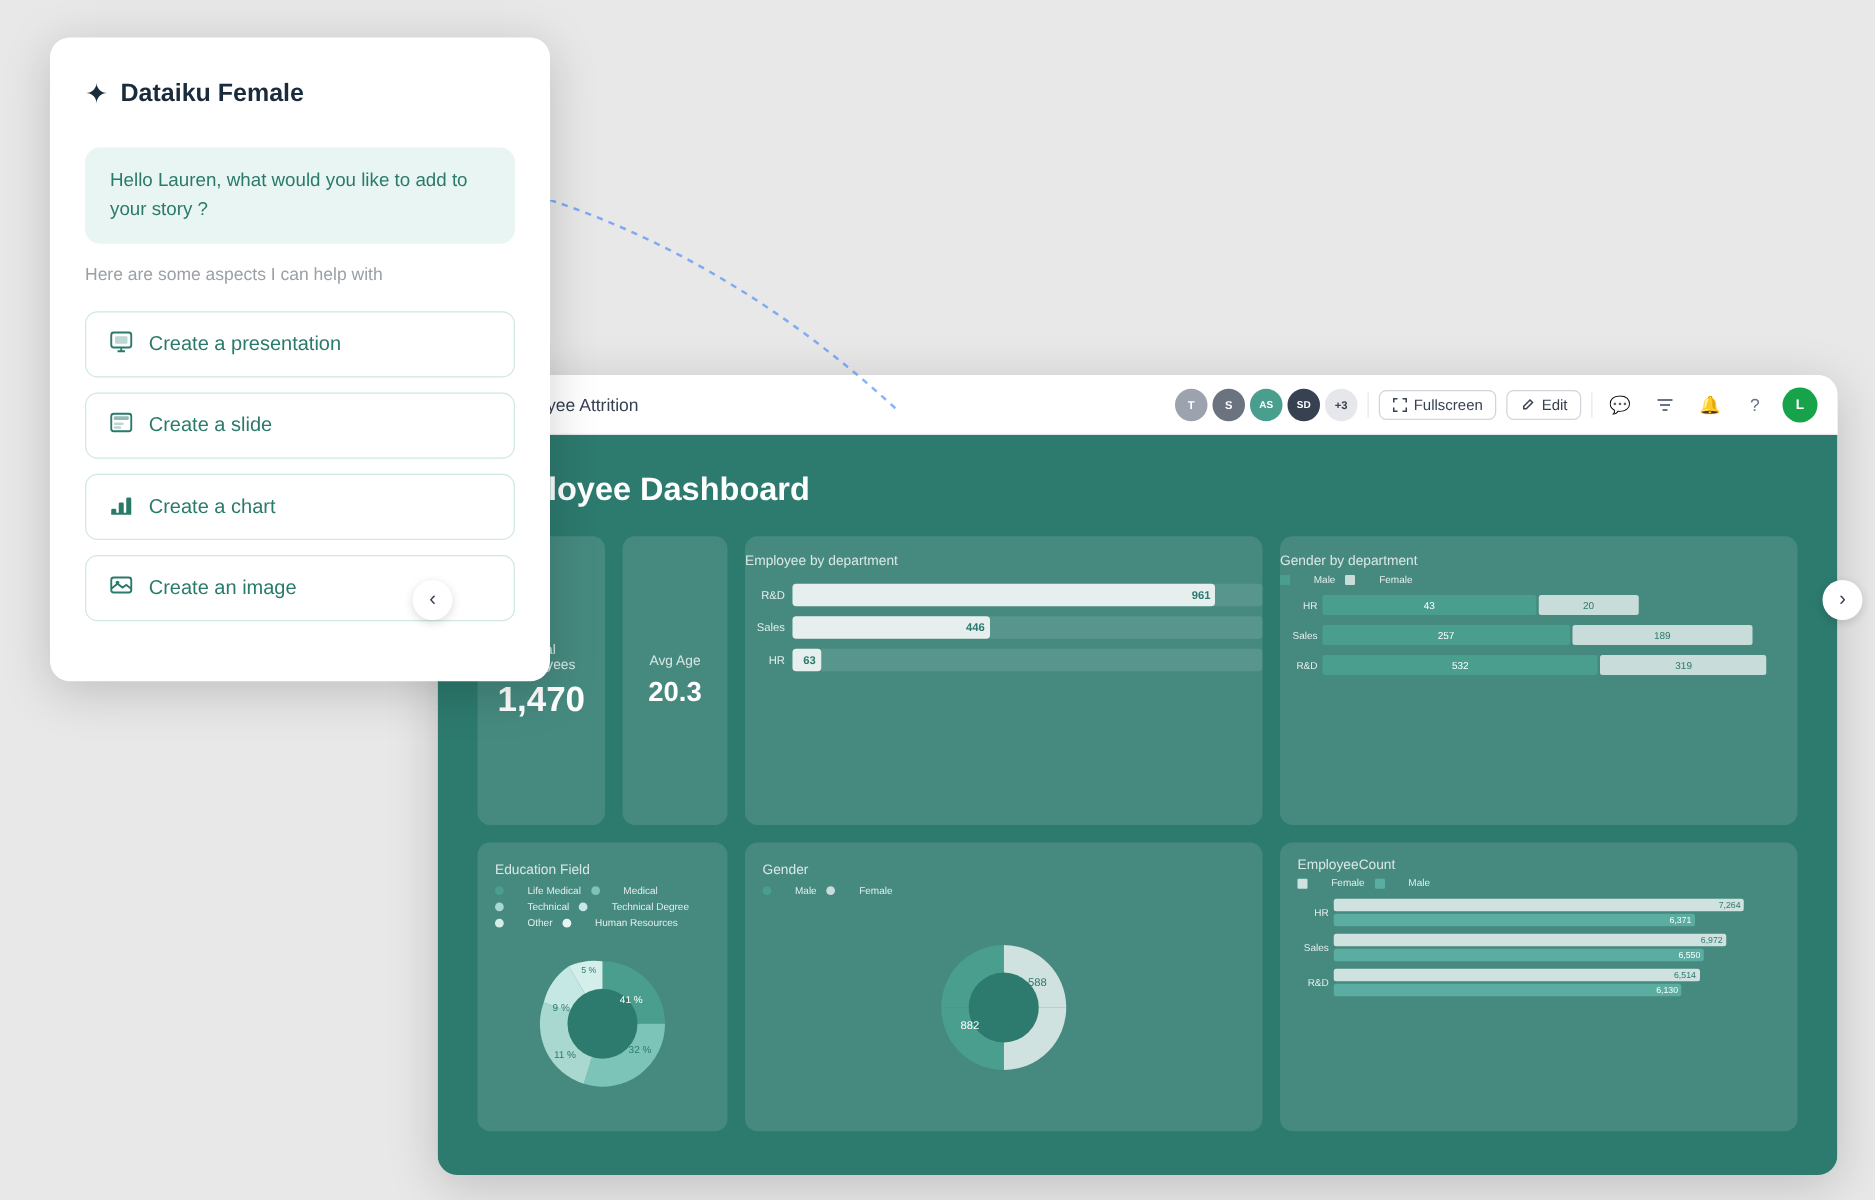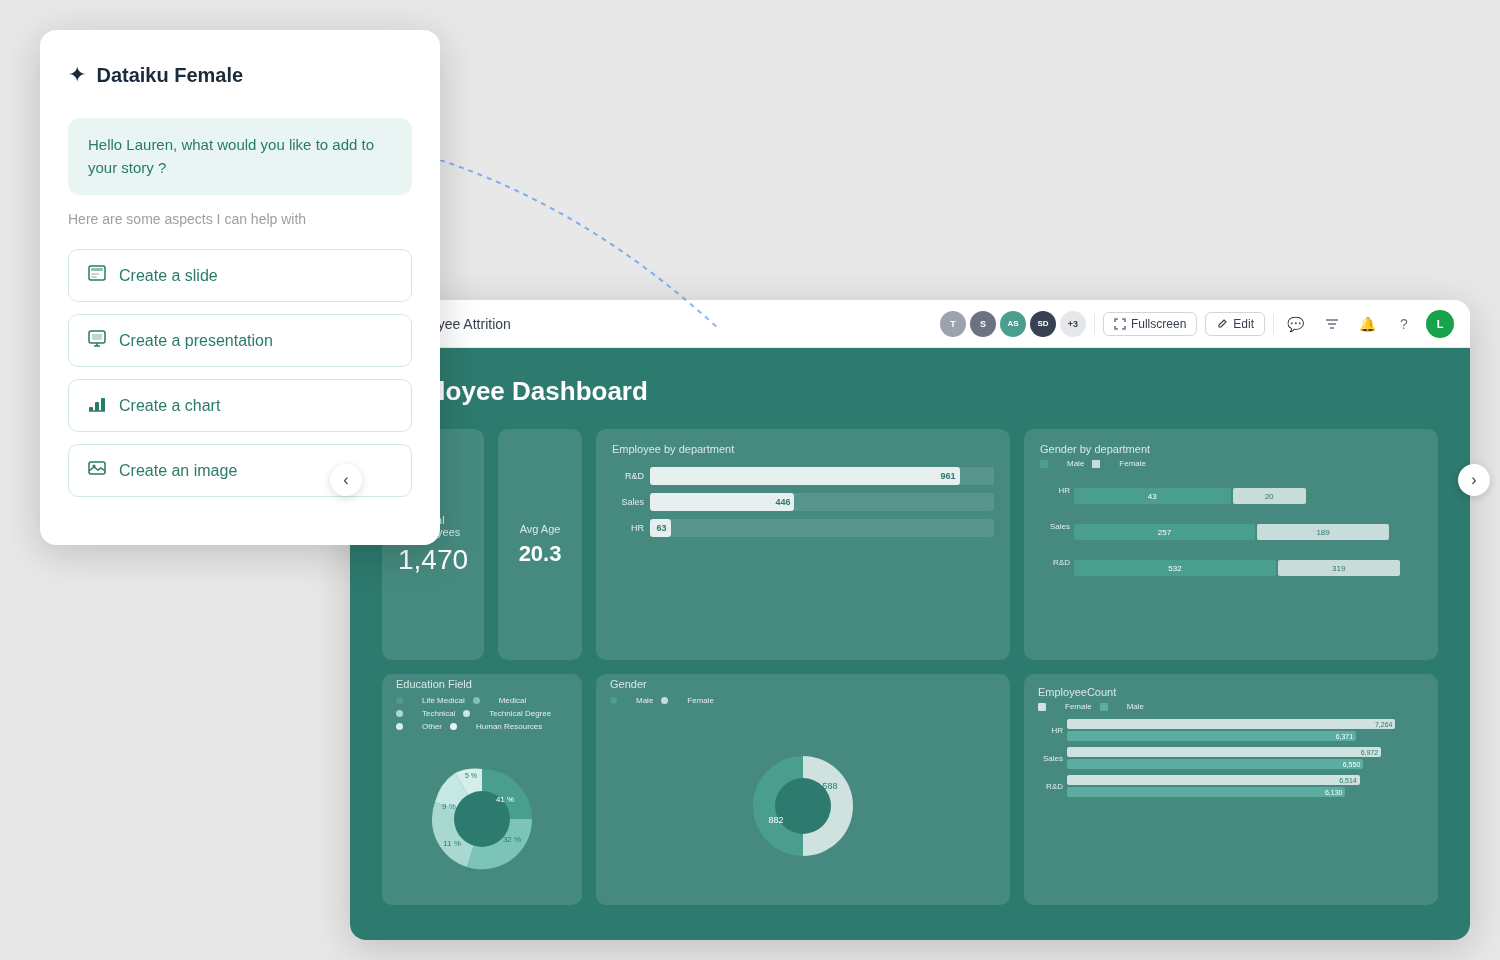--- a/index.html
+++ b/index.html
@@ -234,21 +234,21 @@
 
     .card-title {
       font-size: 11px;
       color: rgba(255,255,255,0.8);
       margin-bottom: 6px;
       text-align: center;
     }
 
     .card-big-number {
       font-size: 28px;
-      font-weight: 400;
+      font-weight: 700;
       color: #ffffff;
       text-align: right;
     }
 
     .card-sub-number {
       font-size: 22px;
       font-weight: 700;
       color: #ffffff;
       text-align: center;
     }
@@ -268,21 +268,21 @@
       display: flex;
       flex-direction: column;
       align-items: center;
       justify-content: center;
     }
 
     
     .bar-chart-card {
       background: rgba(255,255,255,0.12);
       border-radius: 10px;
-      padding: 14px 16px;
+      padding: 14px 0;
     }
 
     .bar-row {
       display: flex;
       align-items: center;
       gap: 6px;
       margin-bottom: 8px;
       font-size: 10px;
       color: rgba(255,255,255,0.85);
     }
@@ -330,21 +330,20 @@
       text-align: right;
       font-size: 8px;
       flex-shrink: 0;
     }
 
     .gender-bars {
       display: flex;
       gap: 2px;
       flex: 1;
       align-items: flex-start;
-      margin-top: 12px;
     }
 
     .gender-bar-male {
       height: 16px;
       background: #4a9e8e;
       border-radius: 2px;
       display: flex;
       align-items: center;
       justify-content: center;
       font-size: 8px;
@@ -359,21 +358,21 @@
       align-items: center;
       justify-content: center;
       font-size: 8px;
       color: #2d7a6e;
     }
 
     
     .donut-card {
       background: rgba(255,255,255,0.12);
       border-radius: 10px;
-      padding: 4px 14px;
+      padding: 16px 14px;
       display: flex;
       flex-direction: column;
     }
 
     .donut-legend {
       display: flex;
       flex-wrap: wrap;
       gap: 4px 8px;
       margin-bottom: 6px;
     }
@@ -468,48 +467,48 @@
   <div class="ai-panel-header">
     <span class="sparkle-icon">✦</span>
     <span class="ai-panel-title">Dataiku Female</span>
   </div>
 
   <div class="ai-greeting-bubble">
     <span class="ai-greeting-text">Hello Lauren, what would you like to add to your story ?</span>
   </div>
 
   <p class="ai-subtitle">Here are some aspects I can help with</p>
+
+  <button class="ai-option-btn">
+    <span class="ai-option-icon">
+      <svg width="20" height="20" viewBox="0 0 20 20" fill="none" xmlns="http://www.w3.org/2000/svg">
+        <rect x="2" y="3" width="16" height="12" rx="2" stroke="#2a7a6a" stroke-width="1.5" fill="none"></rect>
+        <line x1="10" y1="15" x2="10" y2="18" stroke="#2a7a6a" stroke-width="1.5"></line>
+        <line x1="7" y1="18" x2="13" y2="18" stroke="#2a7a6a" stroke-width="1.5"></line>
+        <rect x="5" y="6" width="10" height="6" rx="1" fill="#2a7a6a" opacity="0.3"></rect>
+      </svg>
+    </span>
+    <span>Create a presentation</span>
+  </button>
 
   <button class="ai-option-btn">
     <span class="ai-option-icon">
       <svg width="20" height="20" viewBox="0 0 20 20" fill="none" xmlns="http://www.w3.org/2000/svg">
         <rect x="2" y="3" width="16" height="14" rx="2" stroke="#2a7a6a" stroke-width="1.5" fill="none"></rect>
         <rect x="4" y="5" width="12" height="3" rx="1" fill="#2a7a6a" opacity="0.5"></rect>
         <rect x="4" y="10" width="8" height="2" rx="1" fill="#2a7a6a" opacity="0.3"></rect>
         <rect x="4" y="13" width="6" height="2" rx="1" fill="#2a7a6a" opacity="0.3"></rect>
       </svg>
     </span>
     <span>Create a slide</span>
   </button>
 
   <button class="ai-option-btn">
     <span class="ai-option-icon">
       <svg width="20" height="20" viewBox="0 0 20 20" fill="none" xmlns="http://www.w3.org/2000/svg">
-        <rect x="2" y="3" width="16" height="12" rx="2" stroke="#2a7a6a" stroke-width="1.5" fill="none"></rect>
-        <line x1="10" y1="15" x2="10" y2="18" stroke="#2a7a6a" stroke-width="1.5"></line>
-        <line x1="7" y1="18" x2="13" y2="18" stroke="#2a7a6a" stroke-width="1.5"></line>
-        <rect x="5" y="6" width="10" height="6" rx="1" fill="#2a7a6a" opacity="0.3"></rect>
-      </svg>
-    </span>
-    <span>Create a presentation</span>
-  </button>
-
-  <button class="ai-option-btn">
-    <span class="ai-option-icon">
-      <svg width="20" height="20" viewBox="0 0 20 20" fill="none" xmlns="http://www.w3.org/2000/svg">
         <rect x="2" y="14" width="4" height="4" rx="1" fill="#2a7a6a"></rect>
         <rect x="8" y="9" width="4" height="9" rx="1" fill="#2a7a6a"></rect>
         <rect x="14" y="5" width="4" height="13" rx="1" fill="#2a7a6a"></rect>
         <line x1="2" y1="18" x2="18" y2="18" stroke="#2a7a6a" stroke-width="1.5"></line>
       </svg>
     </span>
     <span>Create a chart</span>
   </button>
 
   <button class="ai-option-btn">

